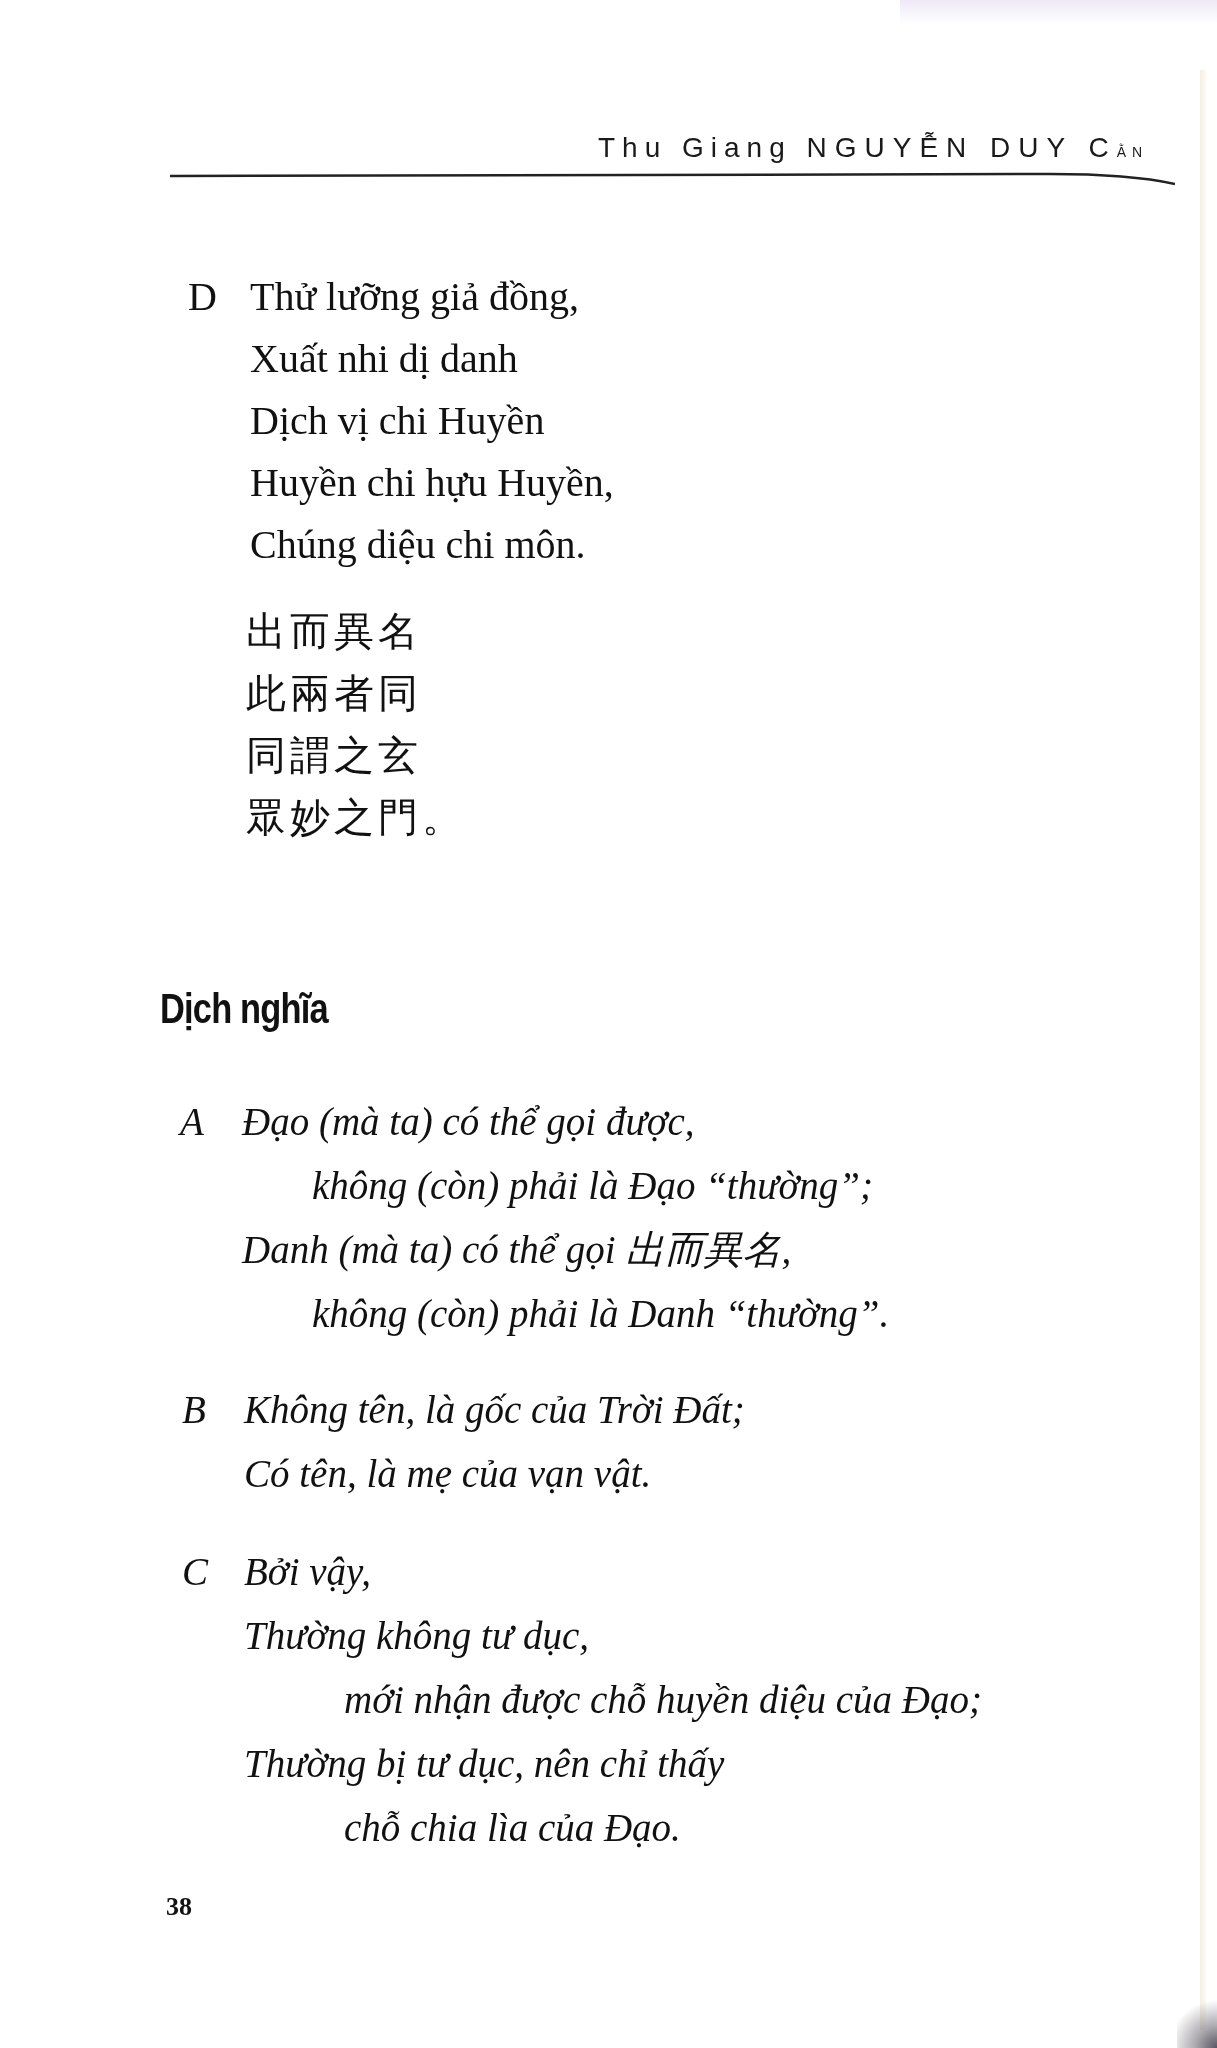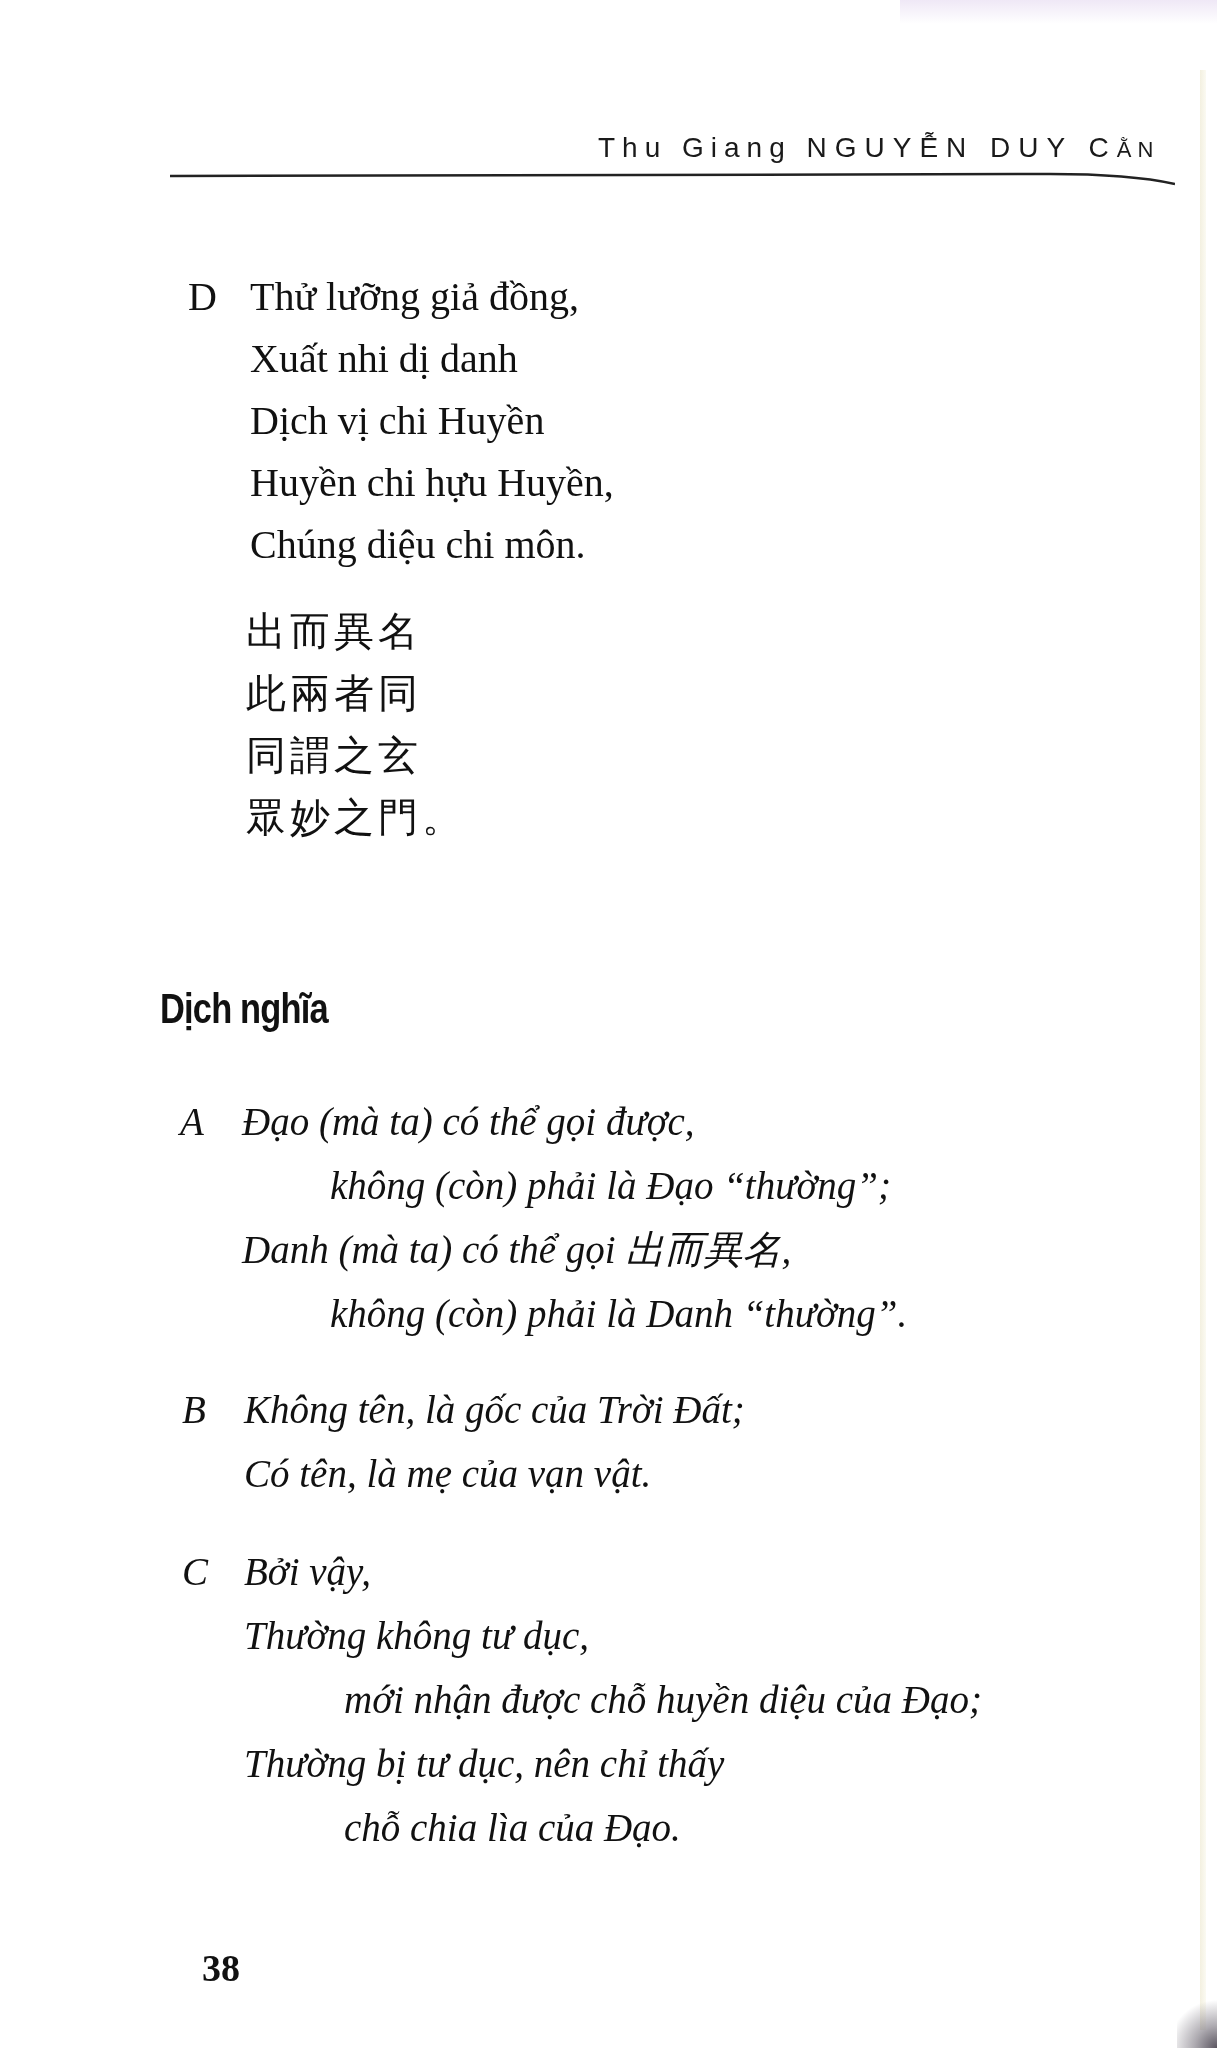--- a/index.html
+++ b/index.html
@@ -21,46 +21,46 @@
     position: absolute; right: 0; bottom: 0; width: 40px; height: 50px;
     background: radial-gradient(circle at 100% 100%, #5a5560 0%, rgba(120,115,125,0.6) 35%, rgba(255,255,255,0) 75%);
   }
   .running-head {
     position: absolute; left: 598px; top: 132px;
     font-family: "Liberation Sans", sans-serif;
     font-size: 28px; letter-spacing: 7px; color: #1a1a1a;
     white-space: nowrap;
   }
   .running-head .caps { letter-spacing: 8px; }
-  .running-head .sm { font-size: 22px; letter-spacing: 6px; margin-top: 39px; }
+  .running-head .sm { font-size: 14px; letter-spacing: 6px; margin-top: 39px; }
   .head-rule {
     position: absolute; left: 170px; top: 168px; width: 1005px; height: 18px;
   }
   .stanza { position: absolute; left: 188px; }
   .stanza .row { position: relative; height: 62px; white-space: nowrap; }
   .stanza .mark { position: absolute; left: 0; top: 0; }
   .stanza .line { position: absolute; left: 62px; top: 0; font-family: Liberation Serif, serif; }
-  .stanza .line.indent { left: 150px; }
+  .stanza .line.indent { left: 132px; }
   .roman { font-family: "Liberation Serif", serif; font-size: 40px; line-height: 62px; }
   .han {
     position: absolute; left: 246px; top: 600px;
     font-family: "DejaVu Serif", "Liberation Serif", serif;
     font-size: 40px; line-height: 62px; letter-spacing: 4px;
   }
   .han .hrow { height: 62px; white-space: nowrap; }
   .section-title {
     position: absolute; left: 160px; top: 985px;
     font-family: "Liberation Sans", sans-serif; font-weight: bold;
     font-size: 42px; letter-spacing: -1px; transform: scaleX(0.82); transform-origin: left;
   }
   .ital { font-family: "Liberation Serif", serif; font-style: italic; font-size: 39px; line-height: 64px; }
   .ital .mark { font-style: italic; }
   .page-num {
-    position: absolute; left: 166px; top: 1946px;
-    font-family: "Liberation Serif", serif; font-weight: bold; font-size: 38px; margin-left: 36px;
+    position: absolute; left: 166px; top: 1892px;
+    font-family: "Liberation Serif", serif; font-weight: bold; font-size: 26px;
   }
 </style>
 </head>
 <body>
 
 <div class="topshade"></div>
 <div class="page-edge"></div>
 <div class="corner-shadow"></div>
 
 <div class="running-head">

